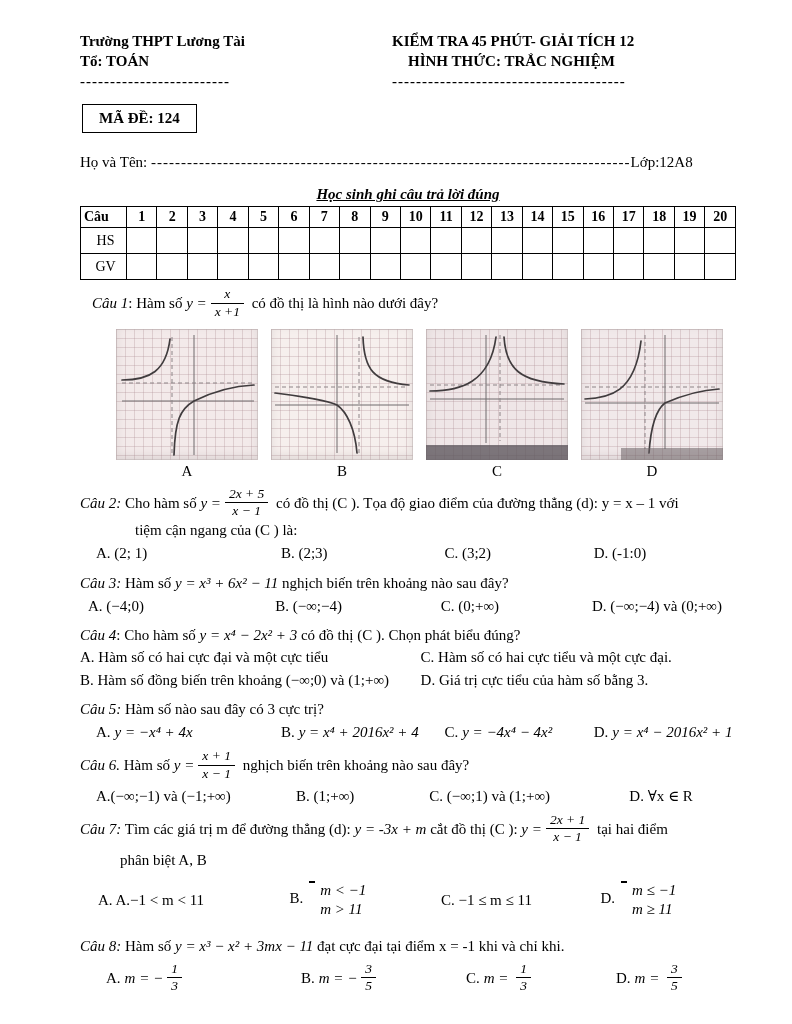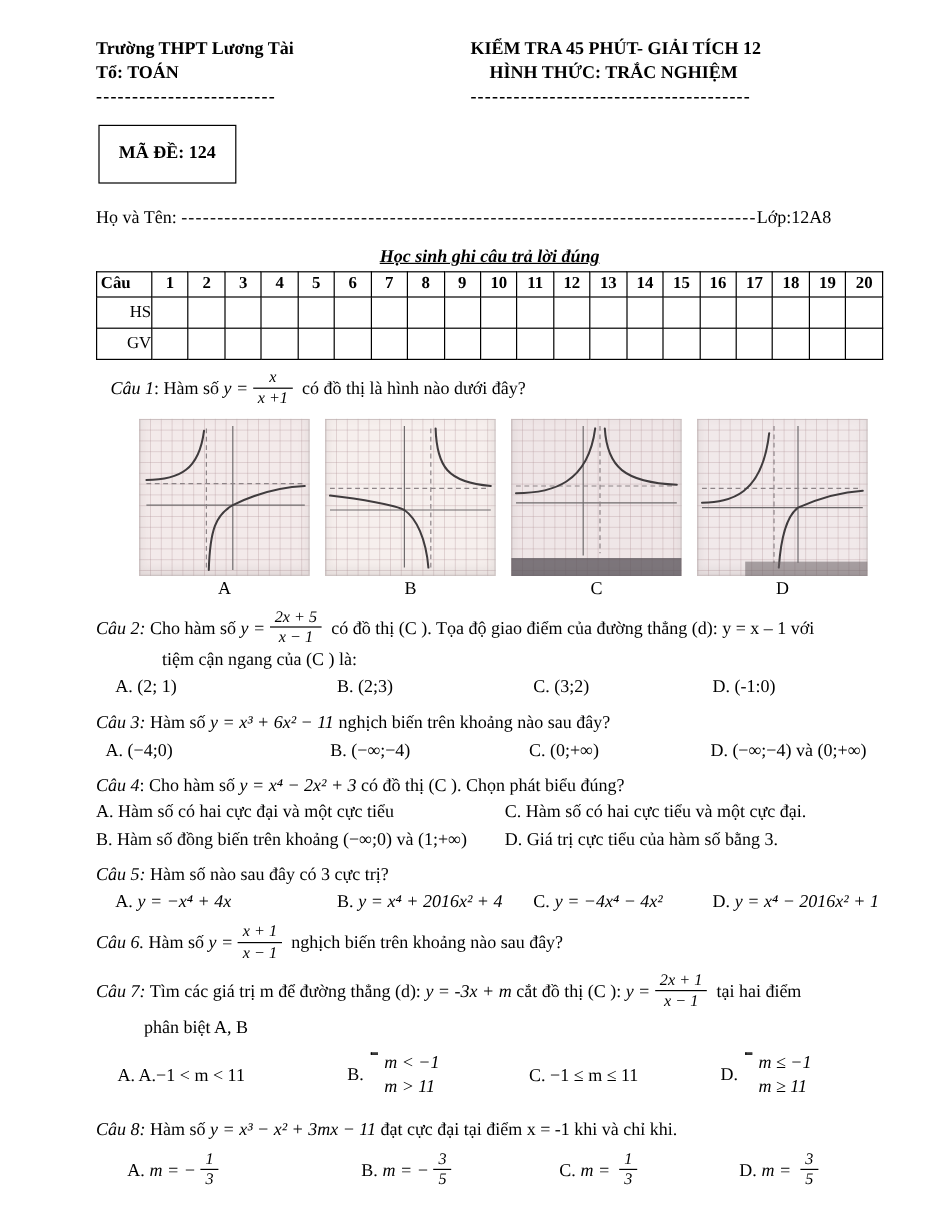--- a/index.html
+++ b/index.html
@@ -7,30 +7,30 @@
   .page{box-sizing:border-box;width:792px;height:1024px;padding:20px 56px 8px 80px;overflow:hidden;position:relative;margin-top:12px;}
   .b{font-weight:bold}
   .bi{font-weight:bold;font-style:italic}
   .mi{font-style:italic}
   
   .top-header{display:flex;line-height:1.32}
   .col-left{width:308px}
   .col-right{flex:1;padding-left:4px}
   .col-right .sub{padding-left:16px}
   .dash{letter-spacing:1px}
-  .code-box{display:inline-block;border:1.5px solid #000;padding:15px 16px;margin:13px 0 0 2px;font-weight:bold}
+  .code-box{display:inline-block;border:1.5px solid #000;padding:5px 16px;margin:13px 0 0 2px;font-weight:bold}
   .name-line{margin-top:21px;white-space:nowrap}
   .instruction{margin-top:15px;text-align:center;text-decoration:underline;font-size:15px}
   
   table.answer-table{border-collapse:collapse;width:100%;margin-top:3px;table-layout:fixed;font-size:14px}
   .answer-table th,.answer-table td{border:1px solid #000;text-align:center;padding:0}
   .answer-table th{height:20px;font-weight:bold}
   .answer-table th:first-child{width:42px;text-align:left;padding-left:3px}
   .answer-table td{height:25px}
-  .answer-table td.row-label{text-align:right;padding-left:4px}
+  .answer-table td.row-label{text-align:center;padding-left:4px}
   
   .question{margin-top:9px;line-height:1.35}
   .qlabel{font-weight:normal;font-style:italic}
   .frac{display:inline-block;vertical-align:middle;text-align:center;line-height:1.05;font-size:13.5px;margin:0 4px;transform:translateY(-2px);font-style:italic}
   .frac .num{display:block;border-bottom:1px solid #000;padding:0 4px 1px}
   .frac .den{display:block;padding:1px 4px 0}
   .line2{margin-left:55px}
   .line2-q7{margin-left:40px}
   .answers4{display:grid;grid-template-columns:1.3fr 1.15fr 1.05fr 1fr;margin:3px 0 1px 16px;align-items:center}
   .answers2{display:grid;grid-template-columns:1.08fr 1fr;margin:2px 0 1px 0;row-gap:2px}
@@ -279,20 +279,26 @@
       <span class="ans"><span class="albl">A.</span><span class="mi">y = −x⁴ + 4x</span></span>
       <span class="ans"><span class="albl">B.</span><span class="mi">y = x⁴ + 2016x² + 4</span></span>
       <span class="ans"><span class="albl">C.</span><span class="mi">y = −4x⁴ − 4x²</span></span>
       <span class="ans"><span class="albl">D.</span><span class="mi">y = x⁴ − 2016x² + 1</span></span>
     </div>
   </div>
 
   
   <div class="question">
     <span class="qlabel">Câu 6.</span><span> Hàm số </span><span class="mi">y =</span><span class="frac"><span class="num">x + 1</span><span class="den">x − 1</span></span><span> nghịch biến trên khoảng nào sau đây?</span>
+    <div class="answers4" style="grid-template-columns:1.5fr 1fr 1.5fr 0.8fr">
+      <span class="ans">A.(−∞;−1) và (−1;+∞)</span>
+      <span class="ans">B.  (1;+∞)</span>
+      <span class="ans">C.   (−∞;1) và (1;+∞)</span>
+      <span class="ans">D.  ∀x ∈ R</span>
+    </div>
   </div>
 
   
   <div class="question">
     <span class="qlabel">Câu 7:</span><span> Tìm các giá trị m để đường thẳng (d): </span><span class="mi">y = -3x + m</span><span> cắt đồ thị (C ): </span><span class="mi">y =</span><span class="frac"><span class="num">2x + 1</span><span class="den">x − 1</span></span><span> tại hai điểm</span>
     <div class="line2-q7" style="margin-top:4px">phân biệt A, B</div>
     <div class="answers-q7">
       <span class="ans">A.  A.−1 &lt; m &lt; 11</span>
       <span class="ans"><span class="albl mi">B.</span><span class="cases">
             <span class="bracket"></span>

